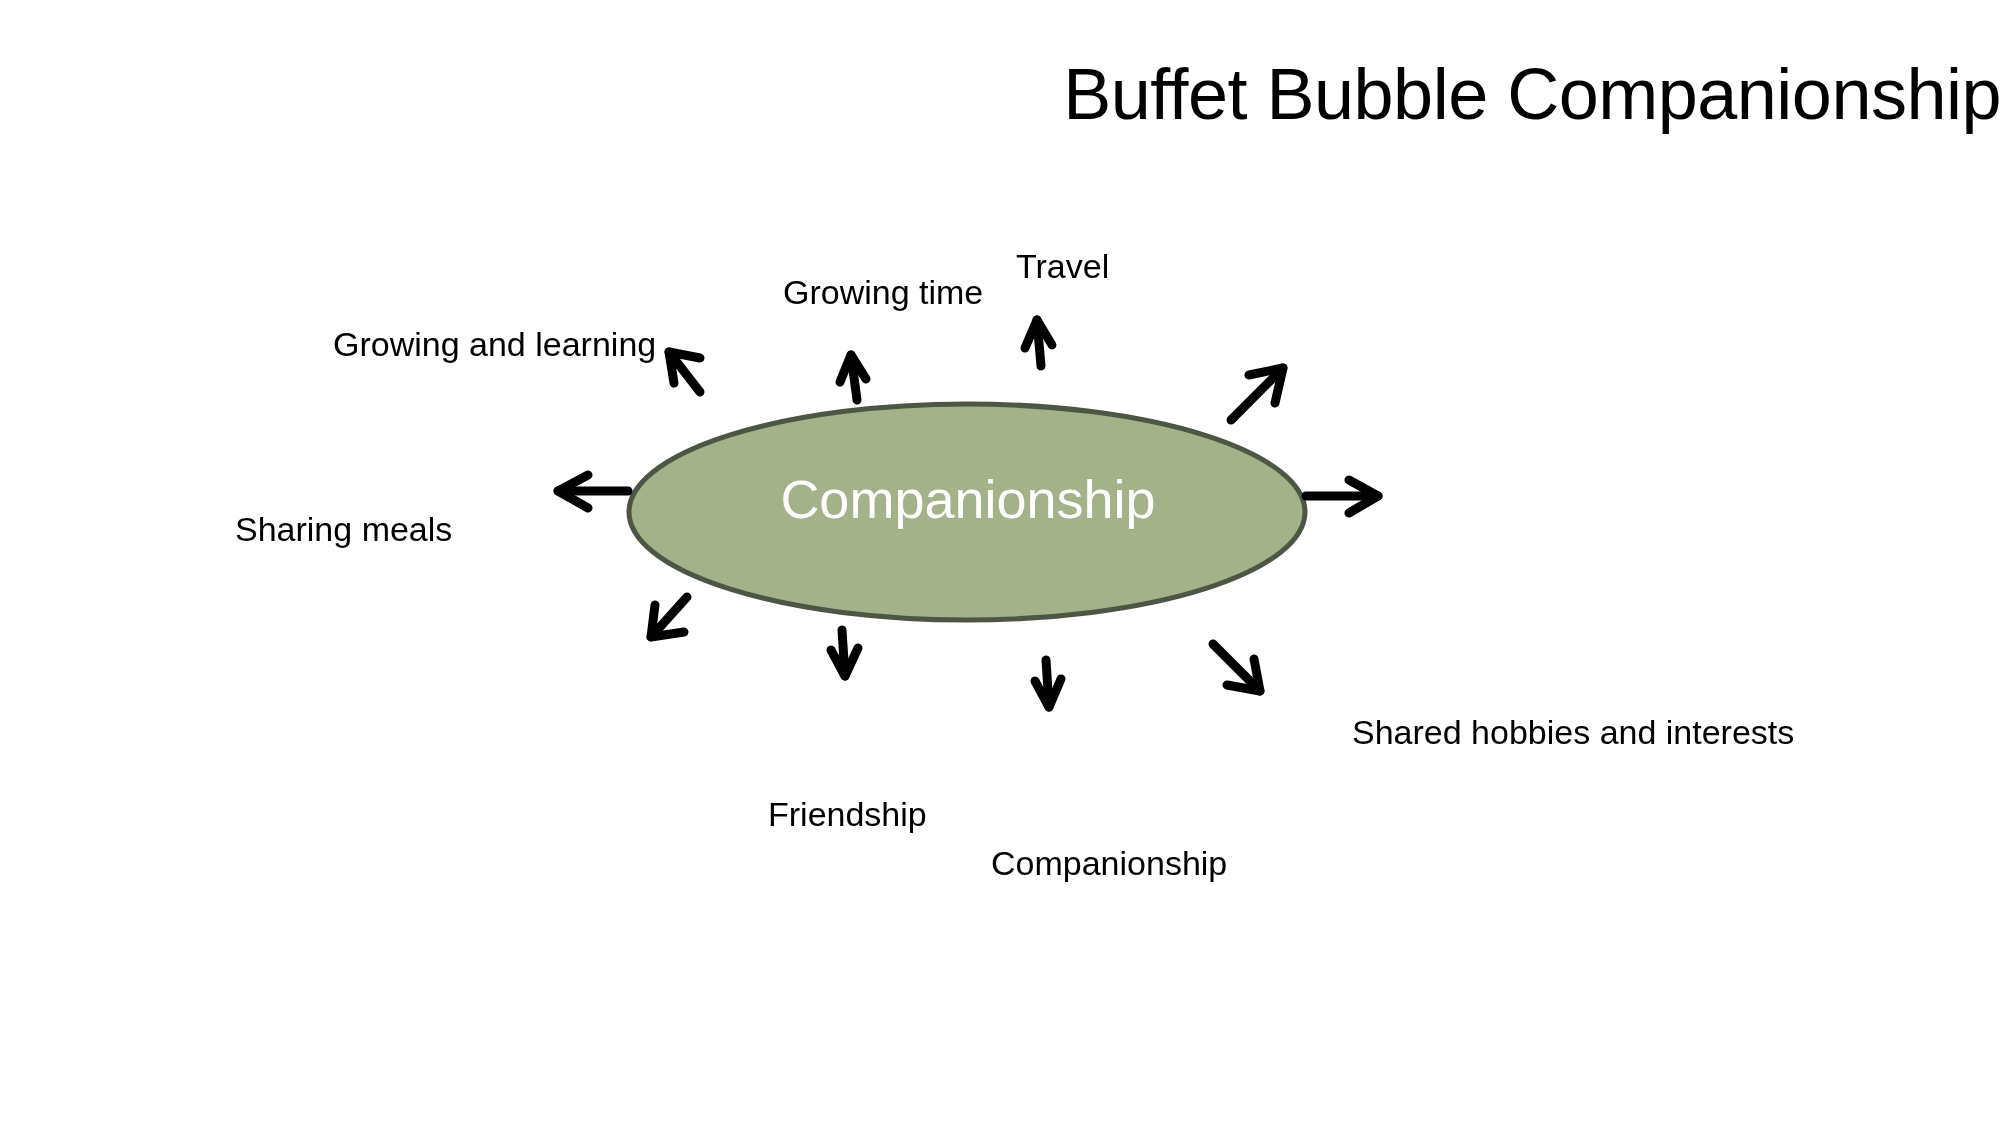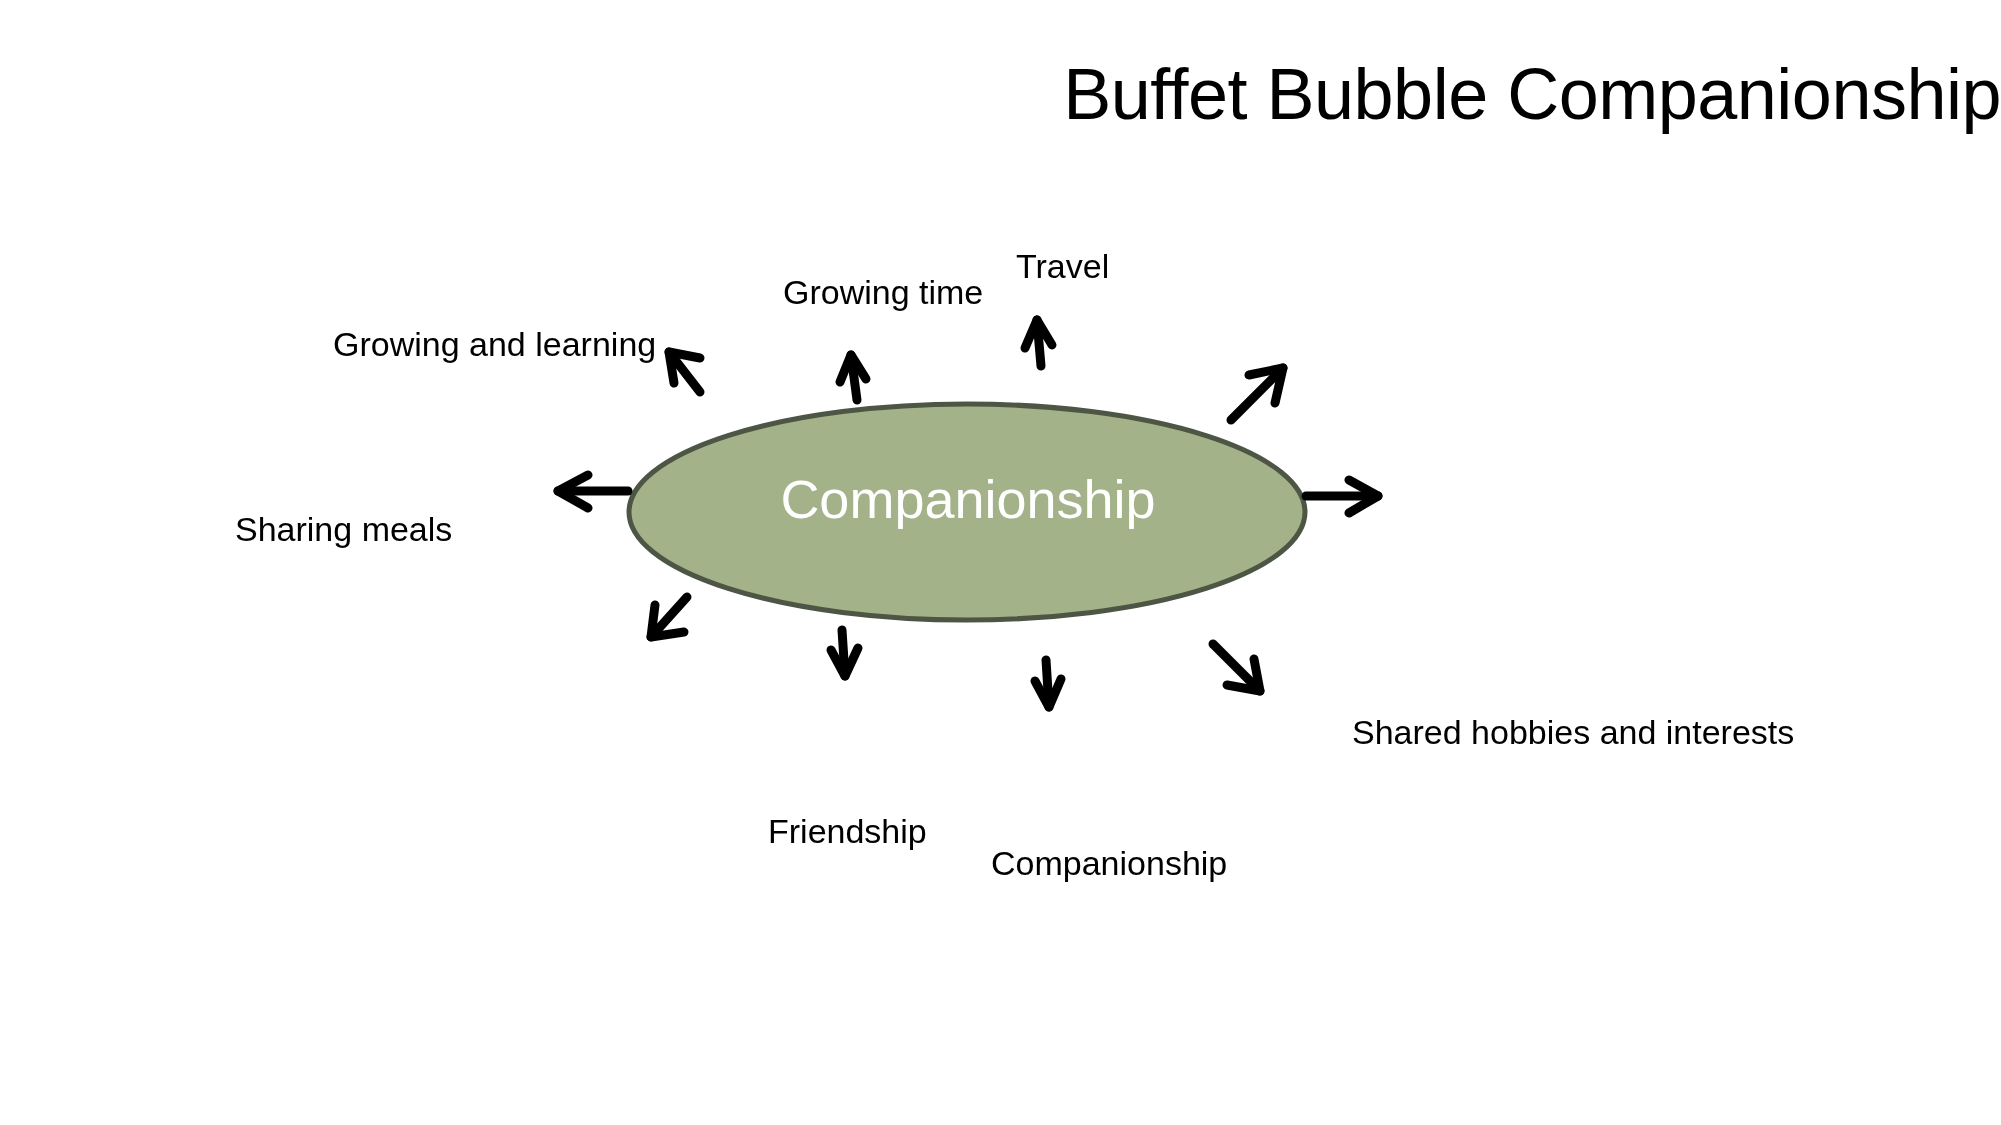--- a/index.html
+++ b/index.html
@@ -129,18 +129,18 @@
   <div class="node-label" style="left:783px; top:275px;">Growing time</div>
 
   <div class="node-label" style="left:1016px; top:249px;">Travel</div>
 
 
 
   <div class="node-label" style="left:1352px; top:715px;">Shared hobbies and interests</div>
 
   <div class="node-label" style="left:991px; top:846px;">Companionship</div>
 
-  <div class="node-label" style="left:768px; top:797px;margin-top:17px;">Friendship</div>
+  <div class="node-label" style="left:768px; top:797px;">Friendship</div>
 
 
   <div class="node-label" style="left:235px; top:512px;">Sharing meals</div>
 
 </div>
 
 </body></html>

